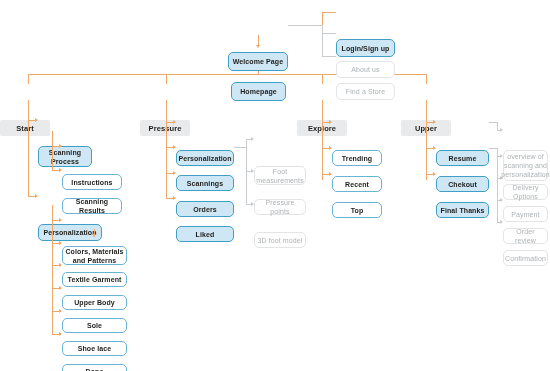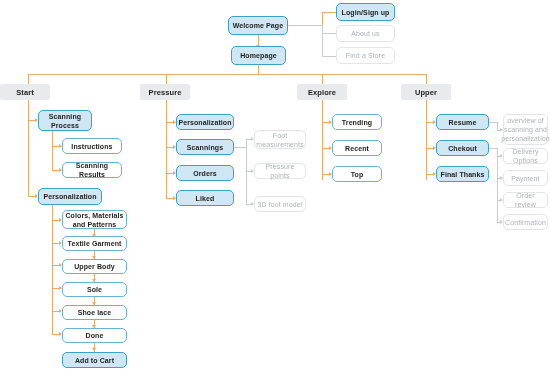--- a/index.html
+++ b/index.html
@@ -45,20 +45,21 @@
     box-sizing:border-box;
     display:flex;align-items:center;justify-content:center;
     text-align:center;
     border-radius:5px;
     font-size:7px;
     font-weight:bold;
     line-height:9px;
     letter-spacing:.1px;
     color:#1d1d1b;
     padding:1px 2px;
+    margin-top:36px;
   }
   .node.blue{
     background:#cfe6f4;
     border:1px solid #3f9fc4;
   }
   .node.white{
     background:#ffffff;
     border:1px solid #6ab4d3;
   }
   .node.muted{

